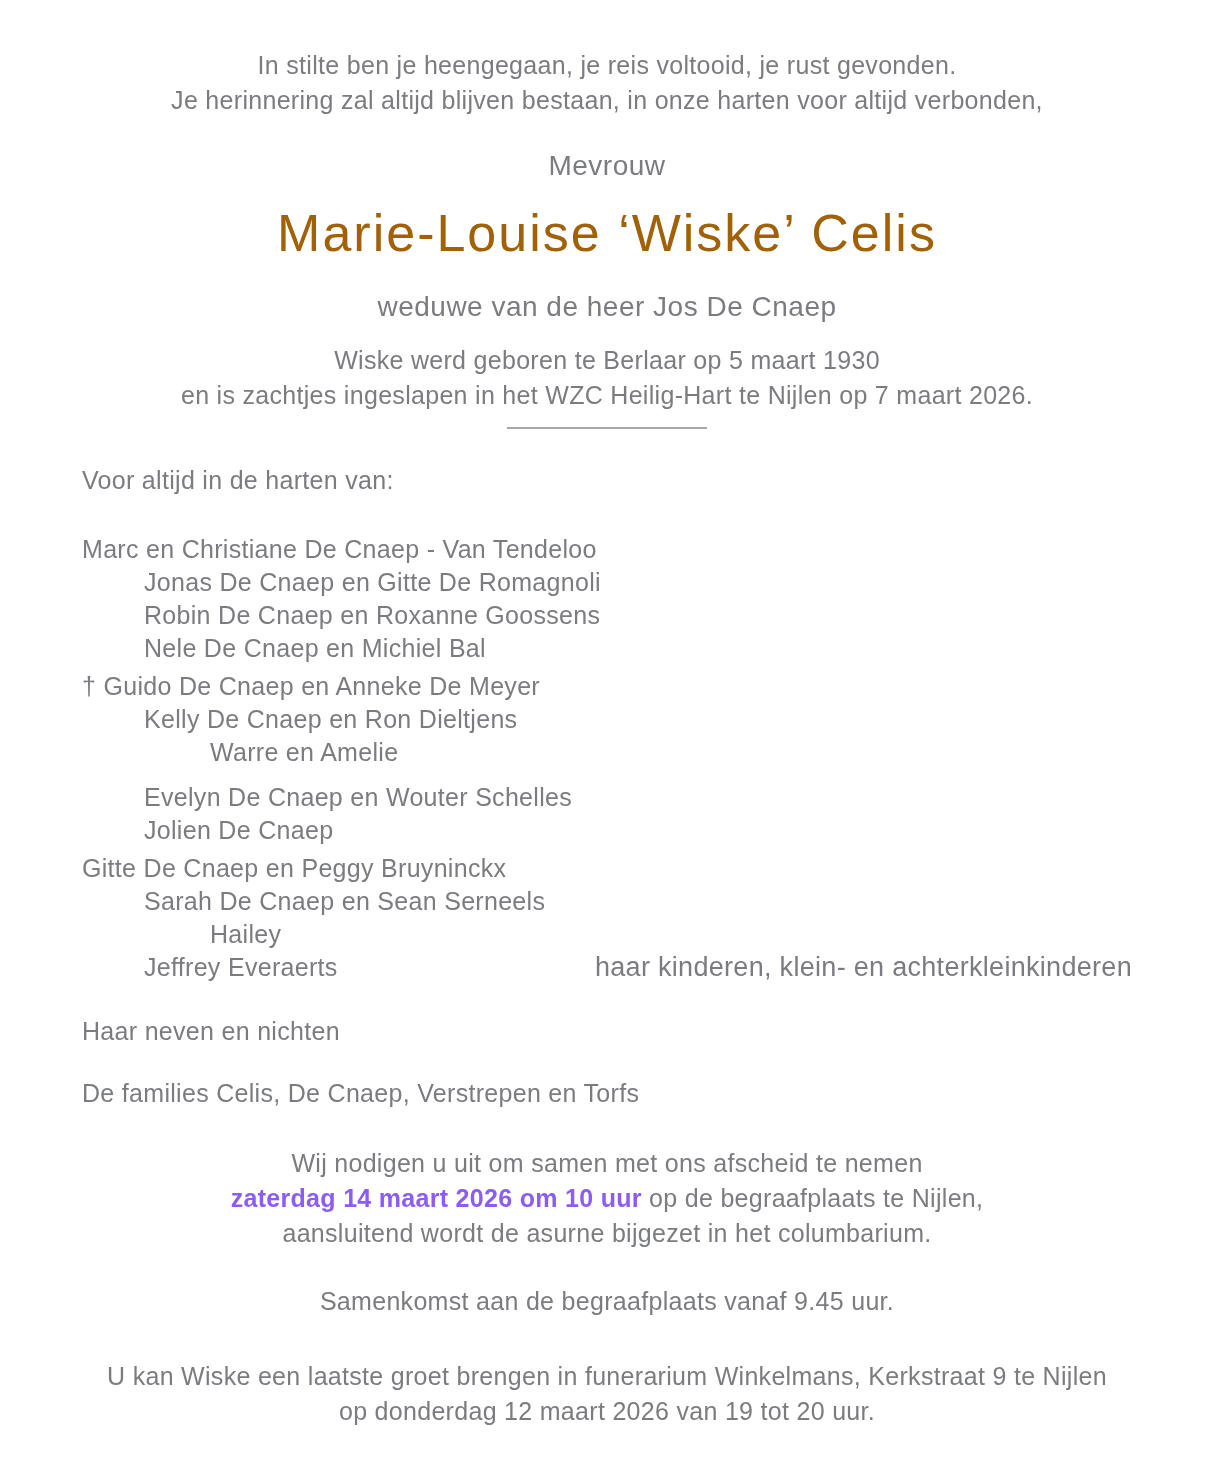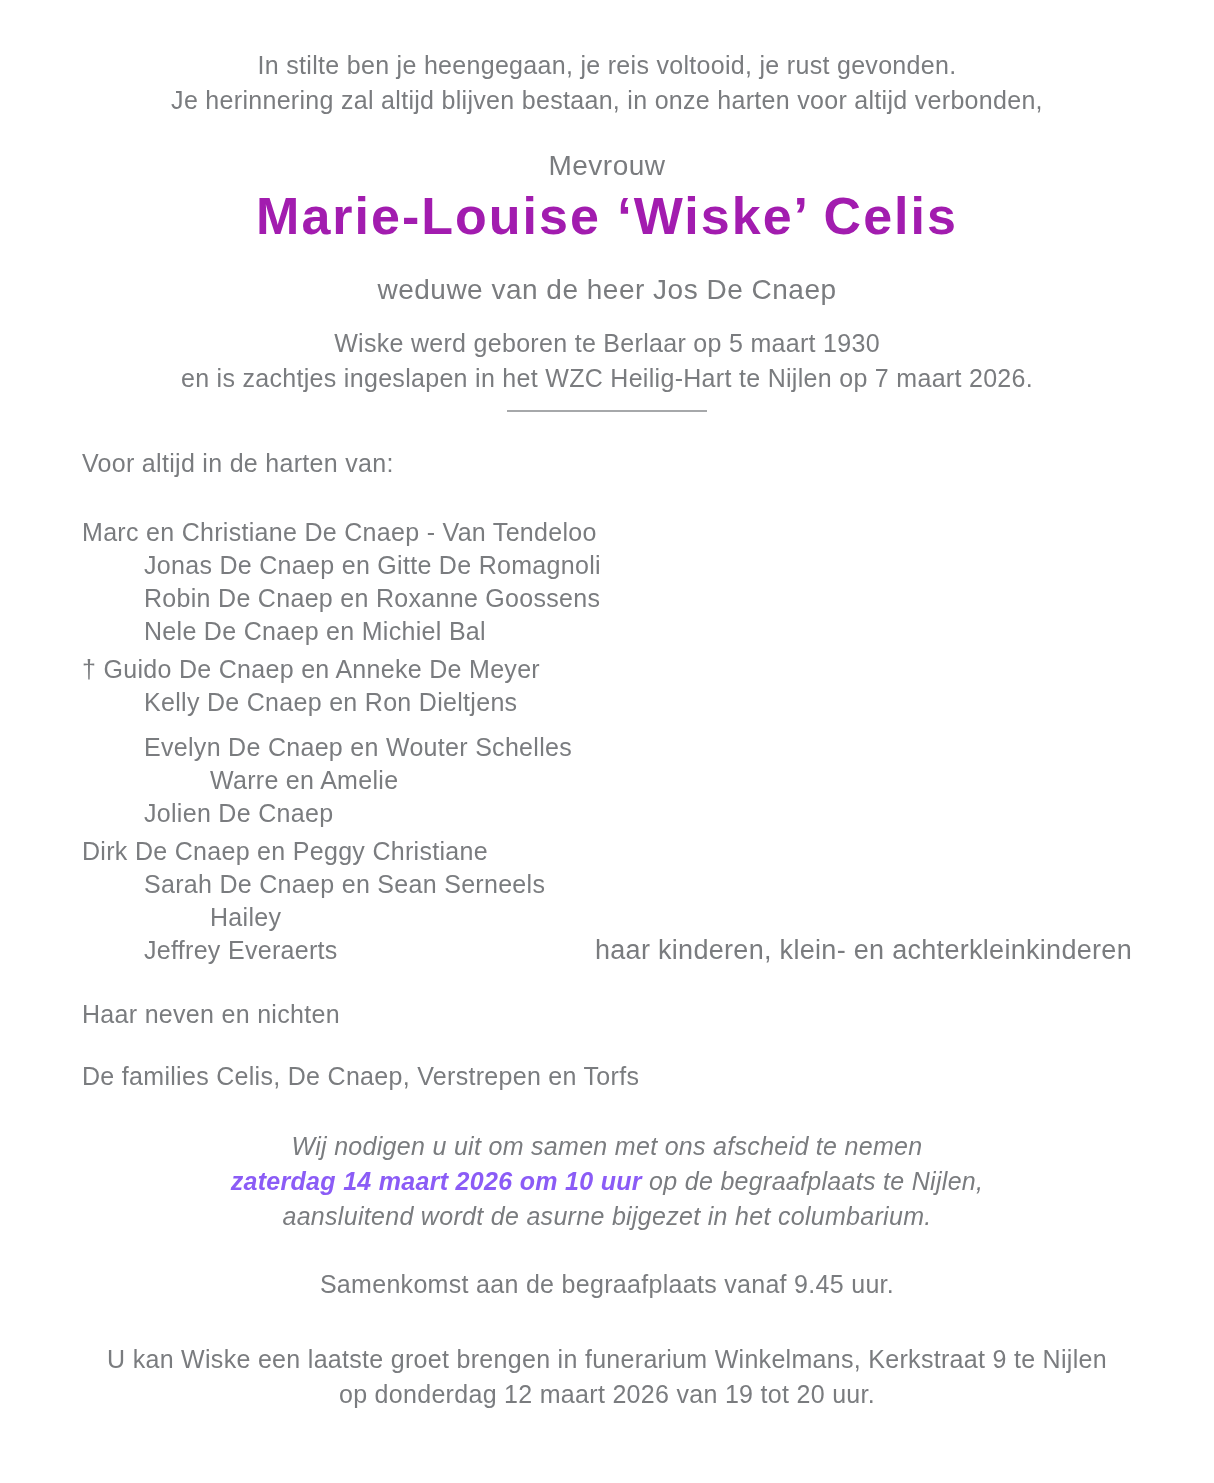--- a/index.html
+++ b/index.html
@@ -25,26 +25,26 @@
     line-height: 35px;
     letter-spacing: 0.3px;
   }
   .honorific {
     margin-top: 30px;
     font-size: 28px;
     line-height: 36px;
     letter-spacing: 0.5px;
   }
   .deceased-name {
-    margin-top: 2px;
+    margin-top: 19px;
     font-size: 52px;
     line-height: 60px;
     letter-spacing: 2px;
-    color: #a21caf;
-    font-weight: 700;
+    color: #a16207;
+    font-weight: 400;
   }
   .relation-line {
     margin-top: 24px;
     font-size: 28px;
     line-height: 40px;
     letter-spacing: 0.5px;
   }
   .life-block { margin-top: 16px; }
   .life-line {
     font-size: 25px;
@@ -91,21 +91,21 @@
     font-size: 25px;
     line-height: 33px;
     letter-spacing: 0.3px;
   }
   .families-line {
     margin-top: 29px;
     font-size: 25px;
     line-height: 33px;
     letter-spacing: 0.3px;
   }
-  .invite-block { margin-top: 36px; font-style: italic; }
+  .invite-block { margin-top: 36px; }
   .invite-line, .gathering-line, .visitation-line {
     font-size: 25px;
     line-height: 35px;
     letter-spacing: 0.3px;
   }
   .invite-bold {
     font-weight: bold;
     color: #8b5cf6;
   }
   .gathering-line { margin-top: 33px; }
@@ -136,24 +136,24 @@
 
   <div class="intro-line">Voor altijd in de harten van:</div>
 
   <div class="family-list">
     <div class="fam-line lvl0">Marc en Christiane De Cnaep - Van Tendeloo</div>
     <div class="fam-line lvl1">Jonas De Cnaep en Gitte De Romagnoli</div>
     <div class="fam-line lvl1">Robin De Cnaep en Roxanne Goossens</div>
     <div class="fam-line lvl1">Nele De Cnaep en Michiel Bal</div>
     <div class="fam-line lvl0 gap-sm">† Guido De Cnaep en Anneke De Meyer</div>
     <div class="fam-line lvl1">Kelly De Cnaep en Ron Dieltjens</div>
+    <div class="fam-line lvl2">Warre en Amelie</div>
     <div class="fam-line lvl1 gap-md">Evelyn De Cnaep en Wouter Schelles</div>
-    <div class="fam-line lvl2">Warre en Amelie</div>
     <div class="fam-line lvl1">Jolien De Cnaep</div>
-    <div class="fam-line lvl0 gap-sm">Dirk De Cnaep en Peggy Christiane</div>
+    <div class="fam-line lvl0 gap-sm">Gitte De Cnaep en Peggy Bruyninckx</div>
     <div class="fam-line lvl1">Sarah De Cnaep en Sean Serneels</div>
     <div class="fam-line lvl2">Hailey</div>
     <div class="jeffrey-row">
       <div class="fam-line lvl1">Jeffrey Everaerts</div>
       <div class="relatives-note">haar kinderen, klein- en achterkleinkinderen</div>
     </div>
   </div>
 
   <div class="nephews-line">Haar neven en nichten</div>
 

